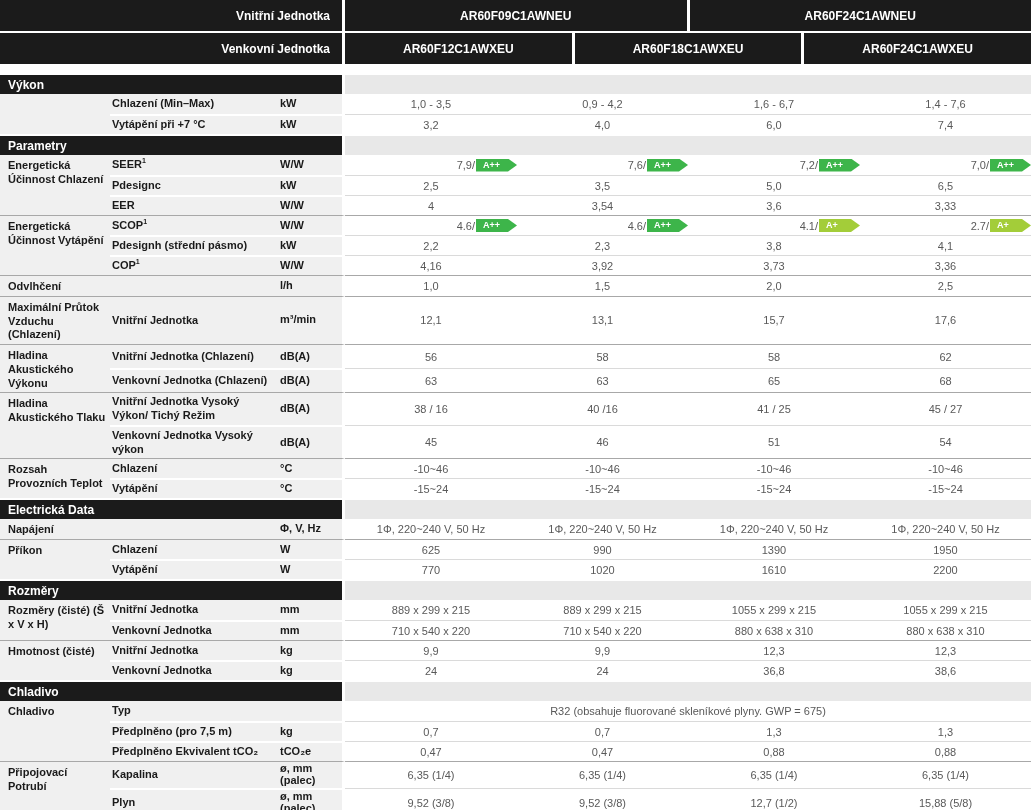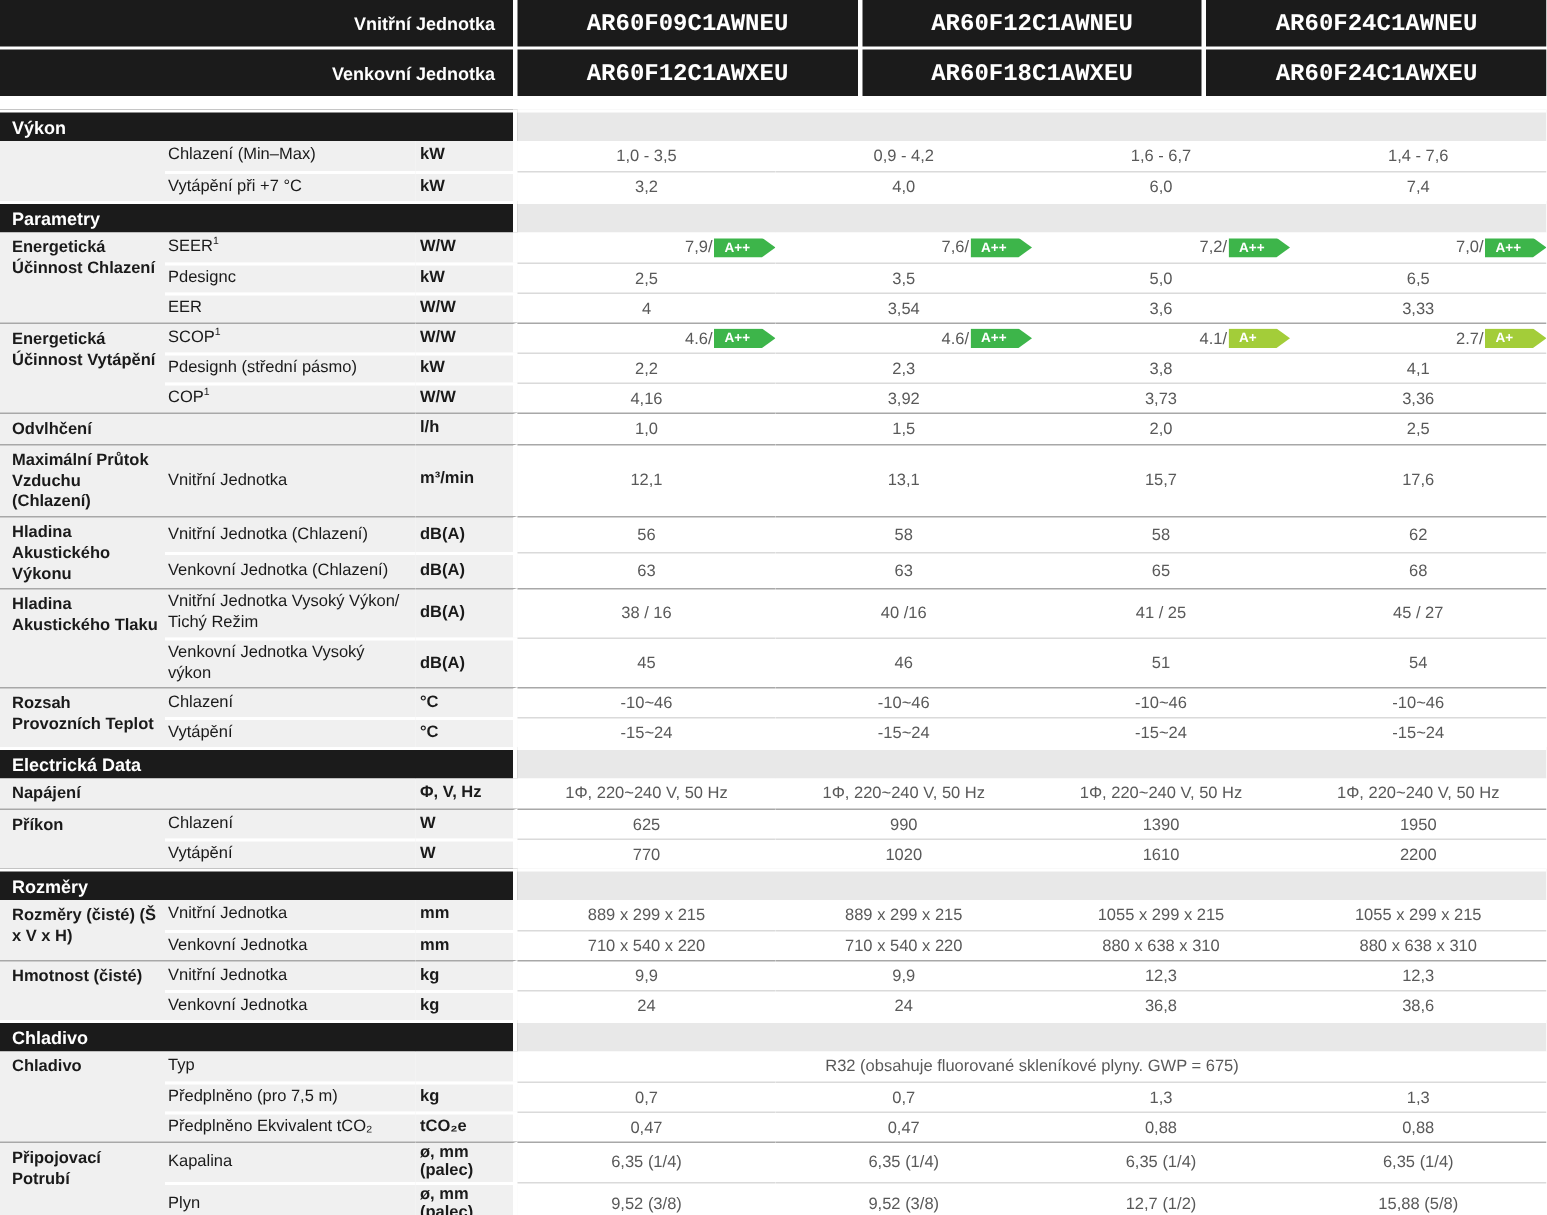--- a/index.html
+++ b/index.html
@@ -4,36 +4,36 @@
 <style>
   html,body{margin:0;padding:0;background:#fff;}
   body{font-family:"Liberation Sans", sans-serif; width:1031px;}
   .sheet{width:1031px;}
 
   
   .model-header{display:flex;flex-direction:column;row-gap:2px;background:#fff;}
   .mh-row{display:flex;column-gap:3px;height:31px;}
   .mh-label{width:342px;background:#1b1b1b;color:#fff;font-size:12px;font-weight:bold;
             display:flex;align-items:center;justify-content:flex-end;padding-right:12px;box-sizing:border-box;}
-  .mh-cell{flex:1;background:#1b1b1b;color:#fff;font-size:16px;font-weight:bold;
-           display:flex;align-items:center;justify-content:center;font-family:Liberation Mono, monospace;}
+  .mh-cell{flex:1;background:#1b1b1b;color:#fff;font-size:12px;font-weight:bold;
+           display:flex;align-items:center;justify-content:center;}
   .hdr-gap{height:9px;background:#fff;}
 
   
   table.spec{width:1031px;border-collapse:separate;border-spacing:0;table-layout:fixed;}
   td{padding:0;vertical-align:middle;box-sizing:border-box;}
 
   tr.section-bar td{height:21px;border-top:2px solid #fff;}
   td.bar-left{background:#1b1b1b;color:#fff;font-size:12px;font-weight:bold;
               padding-left:8px;border-right:3px solid #fff;}
   td.bar-right{background:#e8e8e8;}
 
   td.cell-group{background:#f0f0f0;vertical-align:top;padding:4px 4px 2px 8px;
                 font-size:11px;font-weight:bold;color:#1a1a1a;line-height:1.25;}
-  td.cell-label{background:#f0f0f0;padding:2px 4px 2px 2px;font-size:11px;font-weight:normal;
+  td.cell-label{background:#f0f0f0;padding:2px 4px 2px 2px;font-size:11px;font-weight:bold;
                 color:#1a1a1a;line-height:1.25;}
   td.cell-unit{background:#f0f0f0;padding:0 2px 2px 3px;font-size:11px;font-weight:bold;
                color:#1a1a1a;border-right:3px solid #fff;}
   td.cell-value{background:#fff;text-align:center;font-size:11px;color:#595959;}
 
   tr.h20 td{height:20px;}
   tr.h31 td{height:31px;}
 
   
   tr.group-start td{border-top:1px solid #a8a8a8;}
@@ -50,21 +50,20 @@
 </style>
 </head>
 <body>
 
 <div class="sheet">
 
   <div class="model-header">
     <div class="mh-row">
       <div class="mh-label">Vnitřní Jednotka</div>
       <div class="mh-cell">AR60F09C1AWNEU</div>
-      <div class="mh-cell">AR60F12C1AWNEU</div>
       <div class="mh-cell">AR60F24C1AWNEU</div>
     </div>
     <div class="mh-row">
       <div class="mh-label">Venkovní Jednotka</div>
       <div class="mh-cell">AR60F12C1AWXEU</div>
       <div class="mh-cell">AR60F18C1AWXEU</div>
       <div class="mh-cell">AR60F24C1AWXEU</div>
     </div>
   </div>
 

